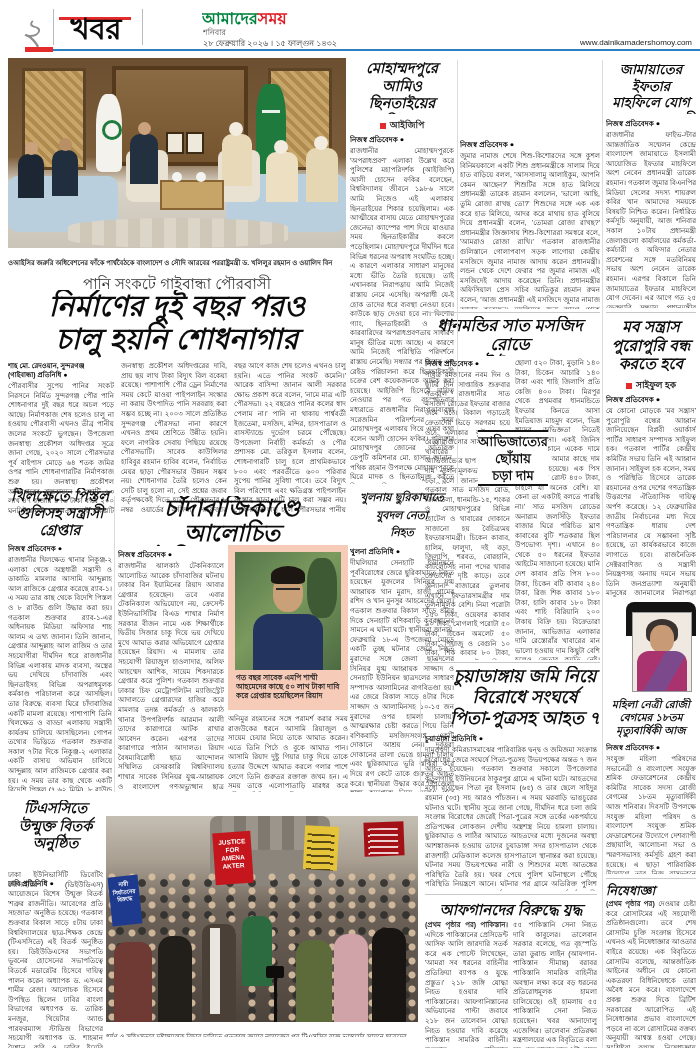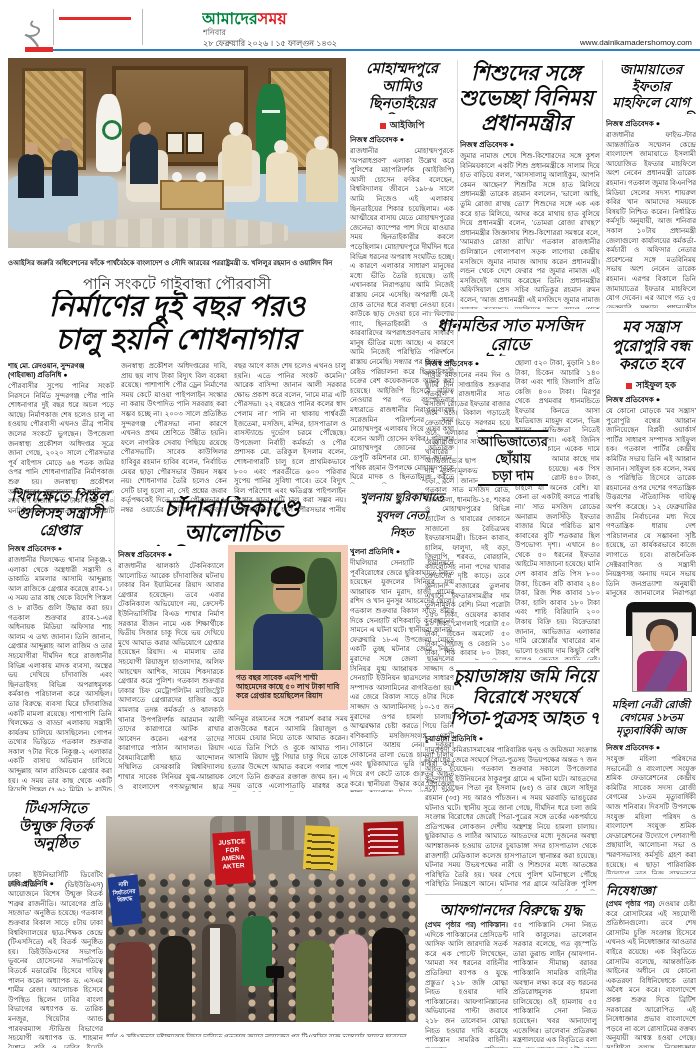--- a/index.html
+++ b/index.html
@@ -25,20 +25,21 @@
 </style>
 </head>
 <body>
 
 <div class="page">
 
   <div class="abs" style="left:0;top:0;width:700px;height:55px;">
     <div class="abs" style="left:12px;top:4px;width:38px;height:46px;font-family:'Liberation Serif',serif;font-style:italic;font-size:36px;color:#8e8e8e;text-align:center;">২</div>
     <div class="abs" style="left:53px;top:9px;width:1px;height:36px;background:#bbb;"></div>
     <div class="abs" style="left:59px;top:17px;width:72px;height:2.5px;background:#e32b2b;"></div>
+    <div class="abs" style="left:57px;top:9px;width:78px;height:40px;font-size:29px;font-weight:bold;color:#0a0a0a;text-align:center;line-height:40px;">খবর</div>
     <div class="abs" style="left:142px;top:9px;width:1px;height:36px;background:#bbb;"></div>
     <div class="abs" style="left:202px;top:6px;width:180px;height:20px;font-size:16px;font-weight:bold;">
       <span style="color:#00833e;margin-top:32px;">আমাদের</span><span style="color:#e01b22;">সময়</span>
     </div>
     <div class="abs" style="left:203px;top:26px;width:120px;height:11px;font-size:8px;color:#555;">শনিবার</div>
     <div class="abs" style="left:203px;top:37px;width:220px;height:11px;font-size:8px;color:#333;">২৮ ফেব্রুয়ারি ২০২৬ । ১৫ ফাল্গুন ১৪৩২</div>
     <div class="abs" style="left:492px;top:38px;width:200px;height:11px;font-size:8px;color:#222;text-align:right;">www.dainikamadershomoy.com</div>
     <div class="abs" style="left:25px;top:47px;width:28px;height:5px;background:#e32b2b;"></div>
     <div class="abs" style="left:53px;top:48.5px;width:647px;height:2.5px;background:#2d7fc1;"></div>
   </div>
@@ -156,23 +157,20 @@
   </div>
   <div class="abs byline" style="left:350px;top:134px;width:104px;height:10px;">নিজস্ব প্রতিবেদক ●</div>
   <div class="abs body-text" style="left:350px;top:146px;width:104px;height:338px;">রাজধানীর মোহাম্মদপুরকে 'অপরাধপ্রবণ' এলাকা উল্লেখ করে পুলিশের মহাপরিদর্শক (আইজিপি) আলী হোসেন ফকির বলেছেন, বিশ্ববিদ্যালয় জীবনে ১৯৮৬ সালে আমি নিজেও এই এলাকায় ছিনতাইয়ের শিকার হয়েছিলাম। এক আত্মীয়ের বাসায় যেতে মোহাম্মদপুরের জেনেভা ক্যাম্পের পাশ দিয়ে যাওয়ার সময় ছিনতাইকারীর কবলে পড়েছিলাম। মোহাম্মদপুরে দীর্ঘদিন ধরে বিভিন্ন ধরনের অপরাধ সংঘটিত হচ্ছে। এ কারণে এলাকার সাধারণ মানুষের মধ্যে ভীতি তৈরি হয়েছে। তাই এখানকার নিরাপত্তায় আমি নিজেই রাস্তায় নেমে এসেছি। অপরাধী যে-ই হোক তাদের ধরে ব্যবস্থা নেওয়া হবে। কাউকে ছাড় দেওয়া হবে না। কিশোর গ্যাং, ছিনতাইকারী ও মাদক কারবারিদের অপরাধপ্রবণতায় সাধারণ মানুষ ভীতির মধ্যে আছে। এ কারণে আমি নিজেই পরিস্থিতি পরিদর্শনে রাস্তায় নেমেছি। সন্ধ্যার পর বিশেষ এক রেইড পরিচালনা করে ছিনতাইকারী চক্রের বেশ কয়েকজনকে আটক করা হয়েছে। আইজিপি হিসেবে দায়িত্ব নেওয়ার পর গত বৃহস্পতিবার মধ্যরাতে রাজধানীর নিরাপত্তাব্যবস্থা সরেজমিন পরিদর্শনের সময় মোহাম্মদপুর এলাকায় গিয়ে এসব কথা বলেন আলী হোসেন ফকির। পুলিশের মোহাম্মদপুর জোনের অতিরিক্ত ডেপুটি কমিশনার মো. হাসান জানান, পথিক রহমান উপলক্ষে মোহাম্মদপুরকে ঘিরে মাদক ও ছিনতাইমুক্ত করতে বিশেষ অভিযান চলবে। চিহ্নিত অপরাধীদের ধরতে ব্লক রেইড চালিয়ে এরই মধ্যে ২০ থেকে ২৫ জন বিভিন্ন অপরাধে জড়িতকে গ্রেপ্তার করা হয়েছে।</div>
 
   <div class="abs headline pre" style="left:350px;top:489px;width:104px;height:53px;font-size:11px;line-height:17.5px;">খুলনায় ছুরিকাঘাতে
 যুবদল নেতা
 নিহত</div>
   <div class="abs byline" style="left:350px;top:546px;width:104px;height:10px;">খুলনা প্রতিনিধি ●</div>
   <div class="abs body-text" style="left:350px;top:558px;width:104px;height:234px;">দীঘলিয়ার সেনহাটি ইউনিয়নে পূর্ববিরোধের জেরে ছুরিকাঘাতে নিহত হয়েছেন যুবদলের সিনিয়র যুগ্ম আহ্বায়ক খান মুরাদ, হাজী গ্রামের রশিদ ও খান মুনসুর আহমেদের ছেলে। গতকাল শুক্রবার বিকাল সাড়ে ৪টার দিকে সেনহাটি বণিকবাড়ি কবরস্থানের সামনে এ ঘটনা ঘটে। স্থানীয়রা জানায়, ফেব্রুয়ারি ১৮-এ উপজেলা মোড়ে একটি তুচ্ছ ঘটনার জেরে নিহত মুরাদের সঙ্গে জেলা ছাত্রদলের সিনিয়র যুগ্ম আহ্বায়ক সাজ্জাদ ও সেনহাটি ইউনিয়ন ছাত্রদলের সাধারণ সম্পাদক আলামিনের বাগবিতণ্ডা হয়। এর জেরে বিকাল সাড়ে ৪টার দিকে সাজ্জাদ ও আলামিনসহ ১০-১৫ জন মুরাদের ওপর হামলা চালায়। আত্মরক্ষার চেষ্টা করতে গিয়ে তিনি বণিকবাড়ি মসজিদসংলগ্ন একটি দোকানে আশ্রয় নেন। দুর্বৃত্তরা দোকানের তালা ভেঙে হামলা চালায় এবং ছুরিকাঘাতে ভূরি ঝাঁঝরা করে দিয়ে রগ কেটে তাকে গুরুতর আহত করে। স্থানীয়রা উদ্ধার করে উপজেলা স্বাস্থ্য কমপ্লেক্সে নিয়ে এলেও পরে খুলনা মেডিক্যাল কলেজ হাসপাতালে কর্তব্যরত চিকিৎসক তাকে মৃত ঘোষণা করেন। নিহতের পরিবারের দাবি, এটি হত্যাকাণ্ড পূর্বপরিকল্পিত এবং হামলাকারীদের গ্রেপ্তারের ক্ষেত্রে স্থানীয় প্রশাসনকে তৎপর হওয়ার আহ্বান জানানো হয়েছে।</div>
 
-  <div class="abs headline pre" style="left:452px;top:60px;width:148px;height:76px;font-size:21px;line-height:25px;">শিশুদের সঙ্গে
-শুভেচ্ছা বিনিময়
-প্রধানমন্ত্রীর</div>
   <div class="abs byline" style="left:460px;top:139px;width:140px;height:10px;">নিজস্ব প্রতিবেদক ●</div>
   <div class="abs body-text" style="left:460px;top:151px;width:140px;height:158px;">জুমার নামাজ শেষে শিশু-কিশোরদের সঙ্গে কুশল বিনিময়কালে একটি শিশু প্রধানমন্ত্রীকে সালাম দিয়ে হাত বাড়িয়ে বলল, 'আসসালামু আলাইকুম, আপনি কেমন আছেন?' শিশুটির সঙ্গে হাত মিলিয়ে প্রধানমন্ত্রী তারেক রহমান বললেন, 'ভালো আছি, তুমি রোজা রাখছ তো?' শিশুদের সঙ্গে এক এক করে হাত মিলিয়ে, আদর করে মাথায় হাত বুলিয়ে দিয়ে প্রধানমন্ত্রী বলেন, 'তোমরা রোজা রাখছ?' প্রধানমন্ত্রীর জিজ্ঞাসায় শিশু-কিশোররা সমস্বরে বলে, 'আমরাও রোজা রাখি।' গতকাল রাজধানীর গুলিস্তানে গোলাপবাগ সড়ক লাগোয়া কেন্দ্রীয় মসজিদে জুমার নামাজ আদায় করেন প্রধানমন্ত্রী। লন্ডন থেকে দেশে ফেরার পর জুমার নামাজ এই মসজিদেই আদায় করেছেন তিনি। প্রধানমন্ত্রীর অফিসিয়াল প্রেস সচিব আতিকুর রহমান রুমন বলেন, 'আজ প্রধানমন্ত্রী এই মসজিদে জুমার নামাজ আদায় করেছেন। মুসল্লিদের জন্য আগে থেকে প্রধানমন্ত্রীর নিরাপত্তায় কোনো বিধিনিষেধ ছিল না। নামাজ শেষে প্রধানমন্ত্রী বেরিয়ে যাওয়ার সময় শিশু-কিশোরদের কাছে নিয়ে কুশল বিনিময় করেন, তাদের খোঁজখবর নেন। এ সময় শিশুরা উচ্ছ্বসিত হয়ে প্রধানমন্ত্রীর সঙ্গে কথা বলে। একটি শিশু প্রধানমন্ত্রীকে 'আস সালামু আলাইকুম' জানিয়ে বলে, 'আংকেল, আমাকেসহ ছাড়া সব রোজা রেখেছি।' প্রধানমন্ত্রী তার মাথায় হাত বুলিয়ে বলেন, 'ভেরি গুড।' প্রধানমন্ত্রী তারেক রহমান শিশু-কিশোরদের সঙ্গে কুশল বিনিময় করায় সেখানে আনন্দঘন পরিবেশ তৈরি হয়। শিশুরা প্রধানমন্ত্রীকে কাছে পেয়ে খুশিতে মেতে ওঠে। পরে মসজিদ থেকে জুলাইয়া রহমান বেরিয়ে এলে প্রধানমন্ত্রী শিশুদের হাত থেকে বিদায় নিয়ে 'আল্লাহ হাফেজ' বলেন। এ সময়ে শিশুরা বলে, 'আংকেল, আমাদের জন্য দোয়া করবেন।' প্রধানমন্ত্রী শিশুদের উদ্দেশে হাত নেড়ে বিদায় নিয়ে নিজের গাড়িতে উঠে যান।</div>
 
   <div class="abs headline pre" style="left:606px;top:62px;width:90px;height:52px;font-size:13.5px;line-height:16.5px;">জামায়াতের ইফতার
 মাহফিলে যোগ
 দেবেন প্রধানমন্ত্রী</div>
   <div class="abs byline" style="left:606px;top:118px;width:90px;height:10px;">নিজস্ব প্রতিবেদক ●</div>
   <div class="abs body-text" style="left:606px;top:130px;width:90px;height:178px;">রাজধানীর ফাইভ-স্টার আন্তর্জাতিক সম্মেলন কেন্দ্রে বাংলাদেশ জামায়াতে ইসলামী আয়োজিত ইফতার মাহফিলে অংশ নেবেন প্রধানমন্ত্রী তারেক রহমান। গতকাল জুমার বিএনপির মিডিয়া সেলের সদস্য শায়রুল কবির খান আমাদের সময়কে বিষয়টি নিশ্চিত করেন। নির্ধারিত কর্মসূচি অনুযায়ী, আজ শনিবার সকাল ১০টায় প্রধানমন্ত্রী জেলাগুলো কার্যালয়ের কর্মকর্তা-কর্মচারী ও অফিসার নেতার প্রবেশনের সঙ্গে মতবিনিময় সভায় অংশ নেবেন তারেক রহমান। এরপর বিকালে তিনি জামায়াতের ইফতার মাহফিলে যোগ দেবেন। এর আগে গত ২৫ ফেব্রুয়ারি সন্ধ্যায় প্রধানমন্ত্রীর সঙ্গে সাক্ষাৎ করে ইফতার মাহফিলের আনুষ্ঠানিক আমন্ত্রণপত্র পৌঁছে দেন জামায়াতে ইসলামীর সেক্রেটারি জেনারেল মিয়া গোলাম পরওয়ার ও সহকারী সেক্রেটারি জেনারেল মাওলানা আবদুল হালিম। ওই সাক্ষাতেই প্রধানমন্ত্রী অনুষ্ঠানে উপস্থিত থাকার সম্মতি দেন। এ ছাড়া জামায়াতের আমির ও জাতীয় সংসদের বিরোধীদলীয় নেতা ডা. শফিকুর রহমান টেলিফোনে প্রধানমন্ত্রীকে তার স্ত্রী ও কন্যাসহ ইফতার মাহফিলে অংশগ্রহণের অনুরোধ জানিয়েছিলেন।</div>
 
   <div class="hrule" style="left:425px;top:312px;width:175px;"></div>

